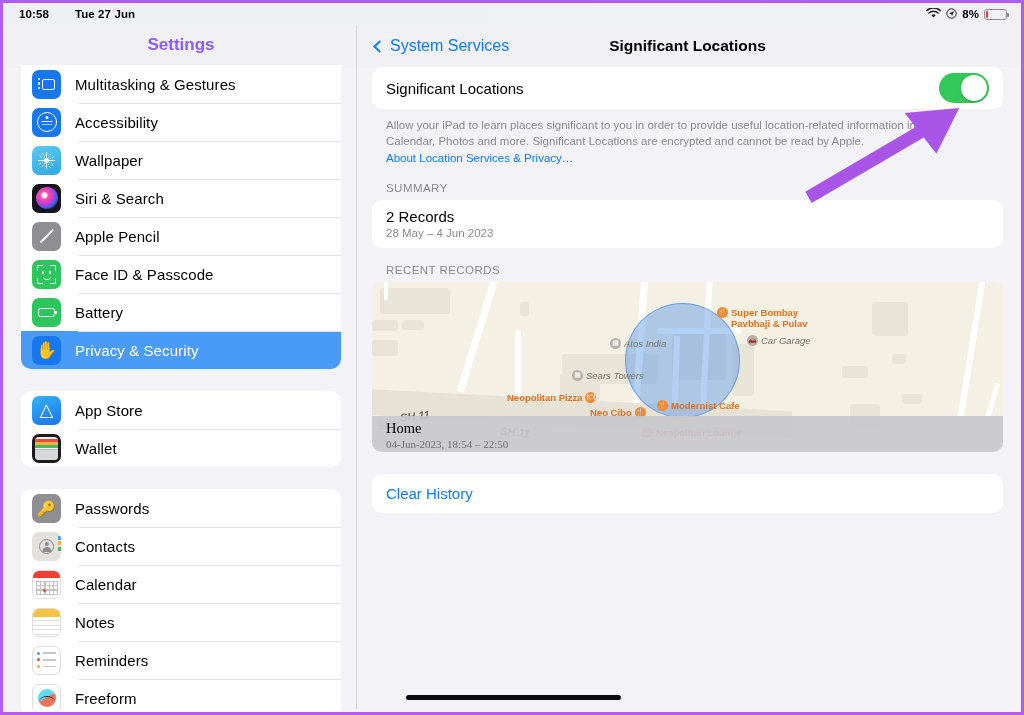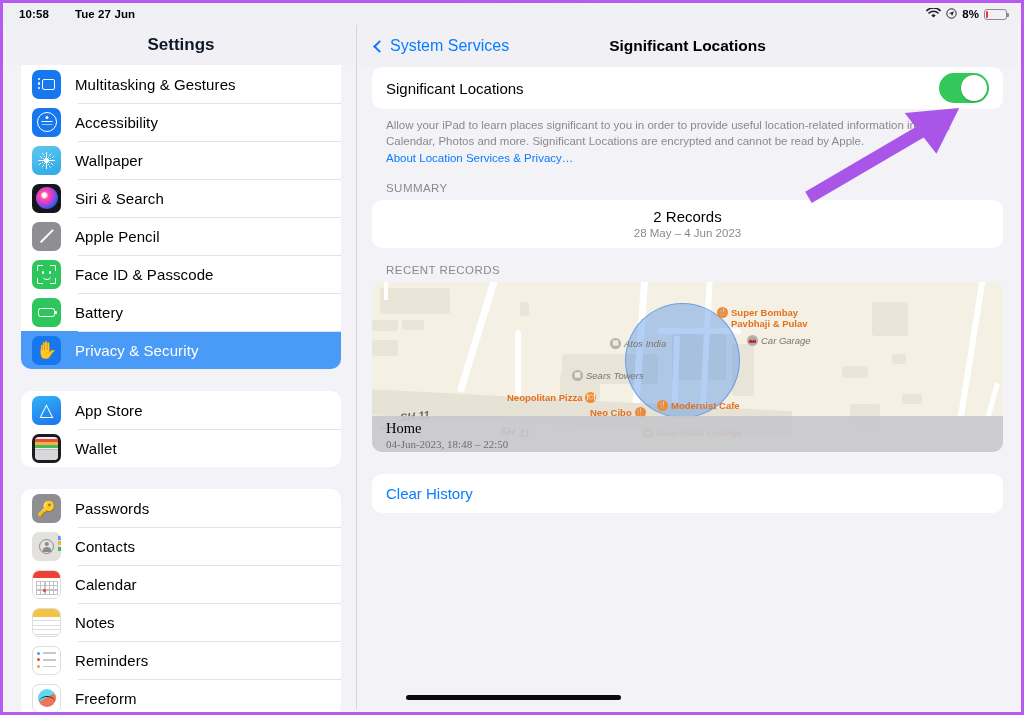--- a/index.html
+++ b/index.html
@@ -42,21 +42,21 @@
   
   #sidebar {
     position: absolute; left: 3px; top: 22px; width: 350px; height: 690px;
     background: #f2f2f7;
     overflow: hidden;
   }
   #sidebar-header {
     height: 40px; width: 100%;
     background: #f1f1f5;
     display: flex; align-items: center; justify-content: center;
-    font-size: 17px; font-weight: bold; color: #0f172a;
+    font-size: 17px; font-weight: bold; color: #8b5cf6;
     position: relative; z-index: 5;
   }
   #sidebar-scroll { position: relative; }
   .sb-group {
     background: #fff; border-radius: 10px;
     margin: 0 15px 22px 15px; overflow: hidden;
   }
   .sb-group.top { margin-top: 0; border-radius: 0 0 10px 10px; }
   .sb-row {
     display: flex; align-items: center; height: 38px;
@@ -187,21 +187,21 @@
   .switch .knob { position: absolute; right: 2px; top: 2px; width: 26px; height: 26px;
     border-radius: 50%; background: #fff; box-shadow: 0 1px 2px rgba(0,0,0,.22); }
 
   .footnote { font-size: 11.5px; color: #8a8a8e; line-height: 1.42;
     padding: 8px 14px 0 14px; }
   .footnote a { color: #0a7cff; text-decoration: none; }
 
   .sec-hdr { font-size: 11.5px; color: #8a8a8e; letter-spacing: .45px;
     padding: 16px 14px 6px 14px; text-transform: uppercase; }
 
-  .summary-row { padding: 8px 14px 9px 14px; text-align: center; }
+  .summary-row { padding: 8px 14px 9px 14px; }
   .summary-row .t { font-size: 15px; color: #000; }
   .summary-row .s { font-size: 11.5px; color: #8a8a8e; margin-top: 2px; }
 
   
   #map-card { border-radius: 10px; overflow: hidden; position: relative;
     height: 170px; background: #f3efe3; }
   #map { position: absolute; inset: 0; background: #f4f0e4; }
   .blue-circle { position: absolute; border-radius: 50%;
     background: rgba(83,146,229,.44); border: 1.3px solid rgba(83,146,229,.75); }
   .road { position: absolute; background: #fff; }
@@ -516,21 +516,21 @@
             <span class="nm">Car Garage</span>
           </div>
 
           <div class="roadlabel" style="left:28px; top:128px; transform: rotate(-6deg);">SH 11</div>
           <div class="roadlabel" style="left:128px; top:144px; transform: rotate(6deg);">SH 11</div>
           <div class="legal" style="left:8px; top:138px;">Legal</div>
         </div>
 
         <div class="map-foot">
           <div class="t">Home</div>
-          <div class="s">04-Jun-2023, 18:48 – 22:50</div>
+          <div class="s">04-Jun-2023, 18:54 – 22:50</div>
         </div>
       </div>
 
       <div style="height:22px"></div>
 
       <div class="card">
         <div class="clear-row">Clear History</div>
       </div>
 
     </div>

